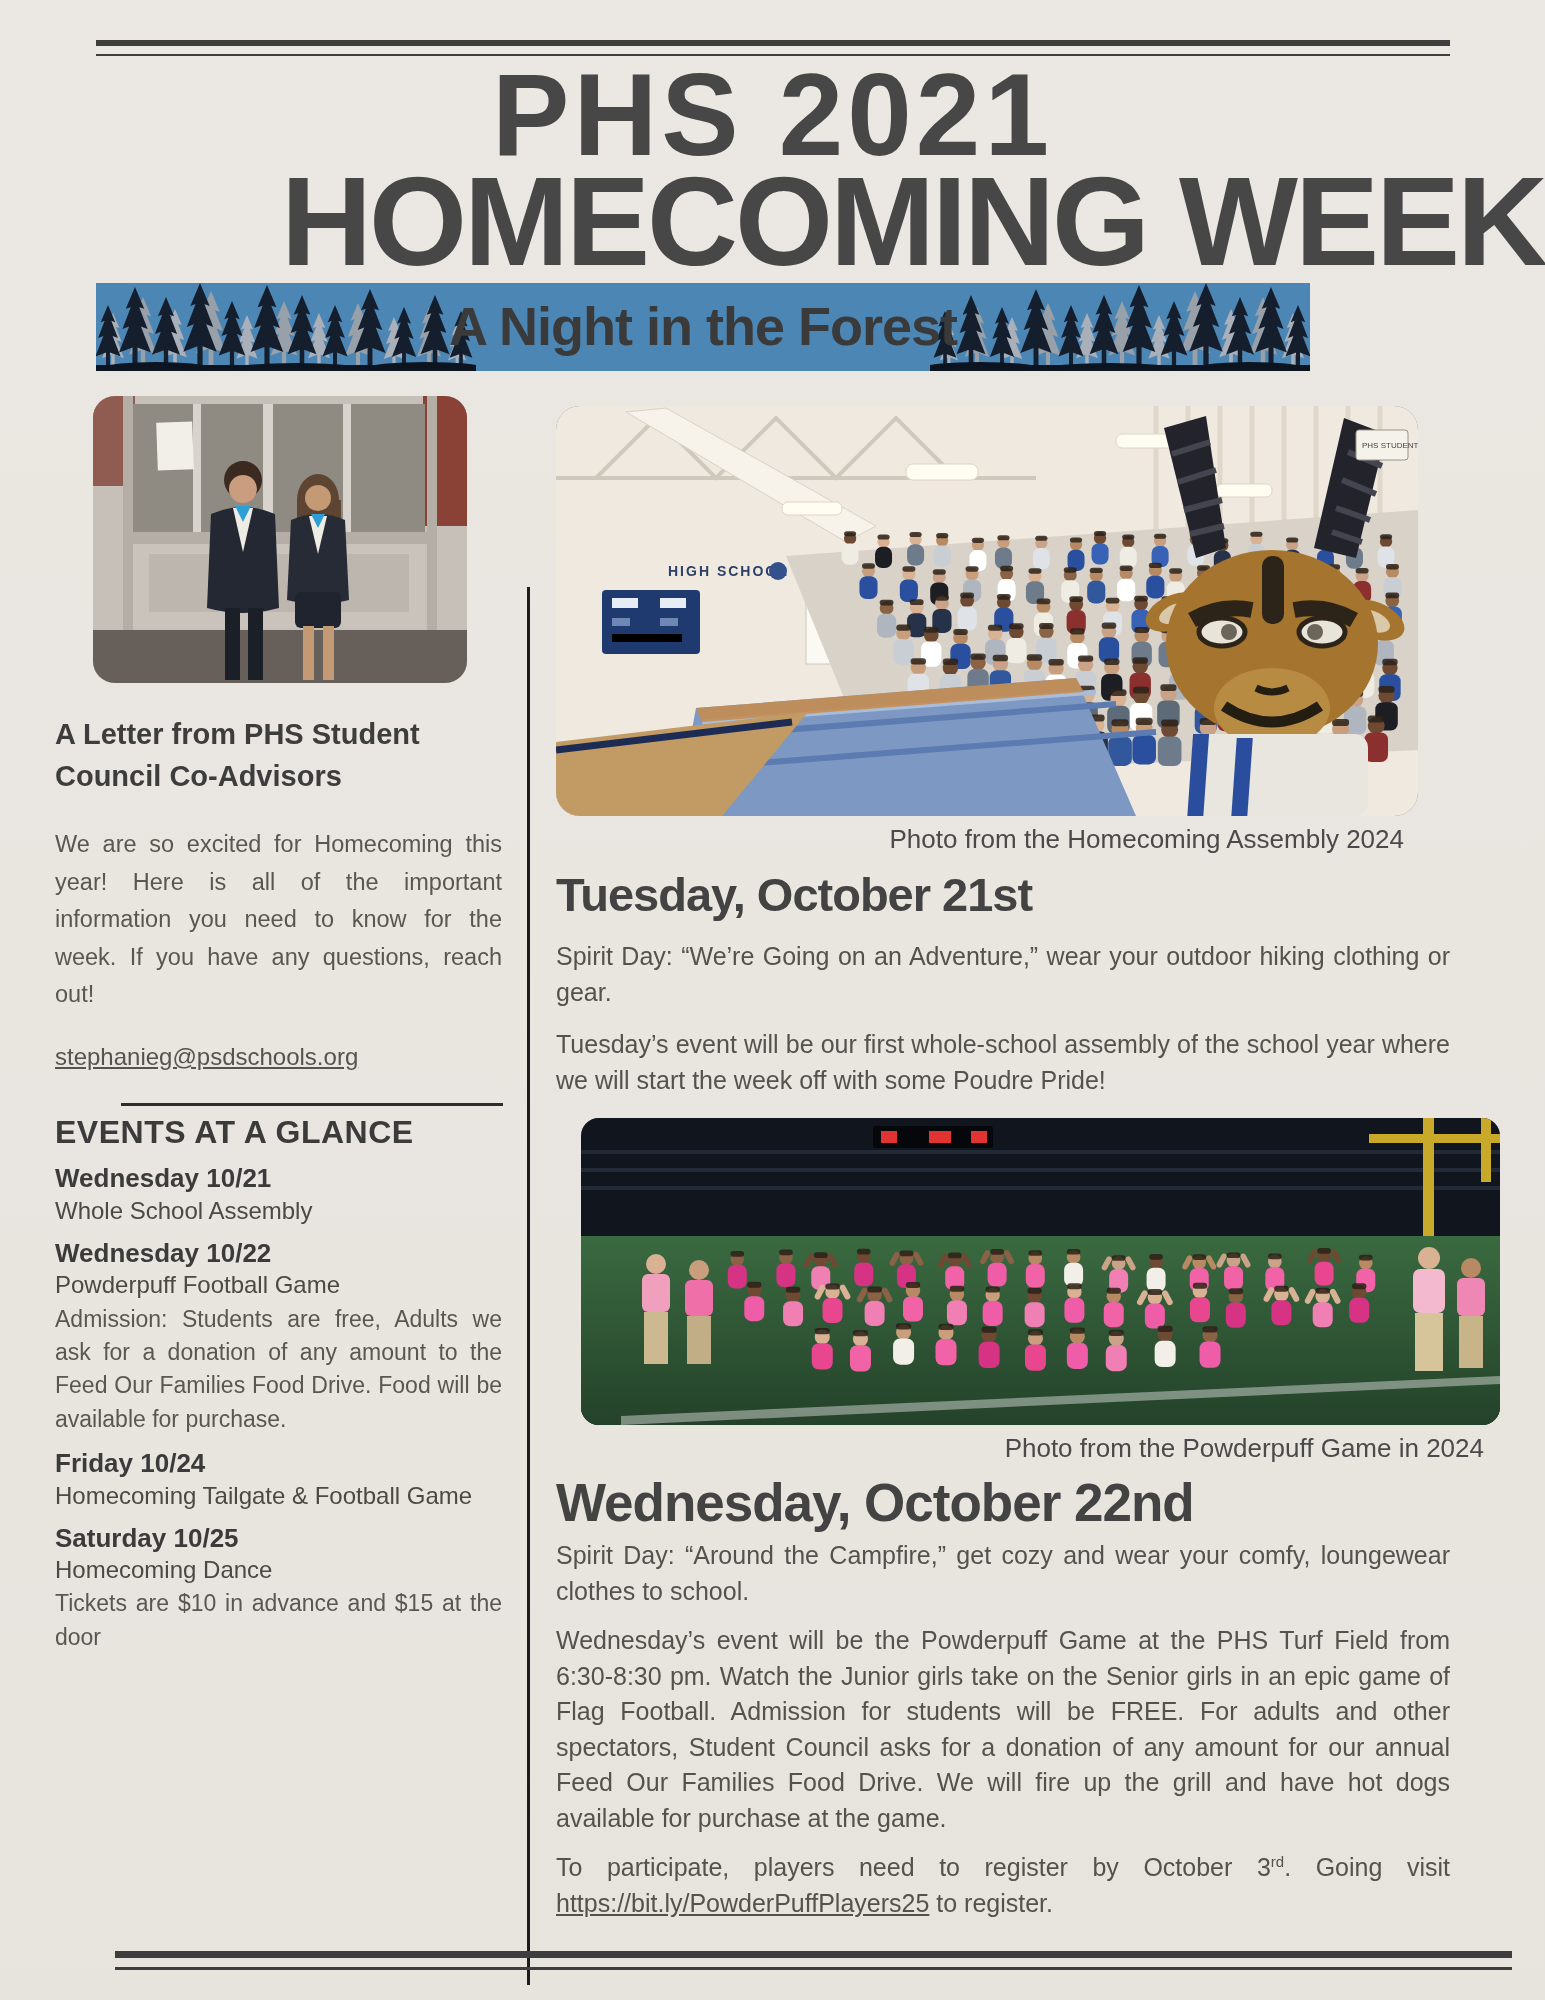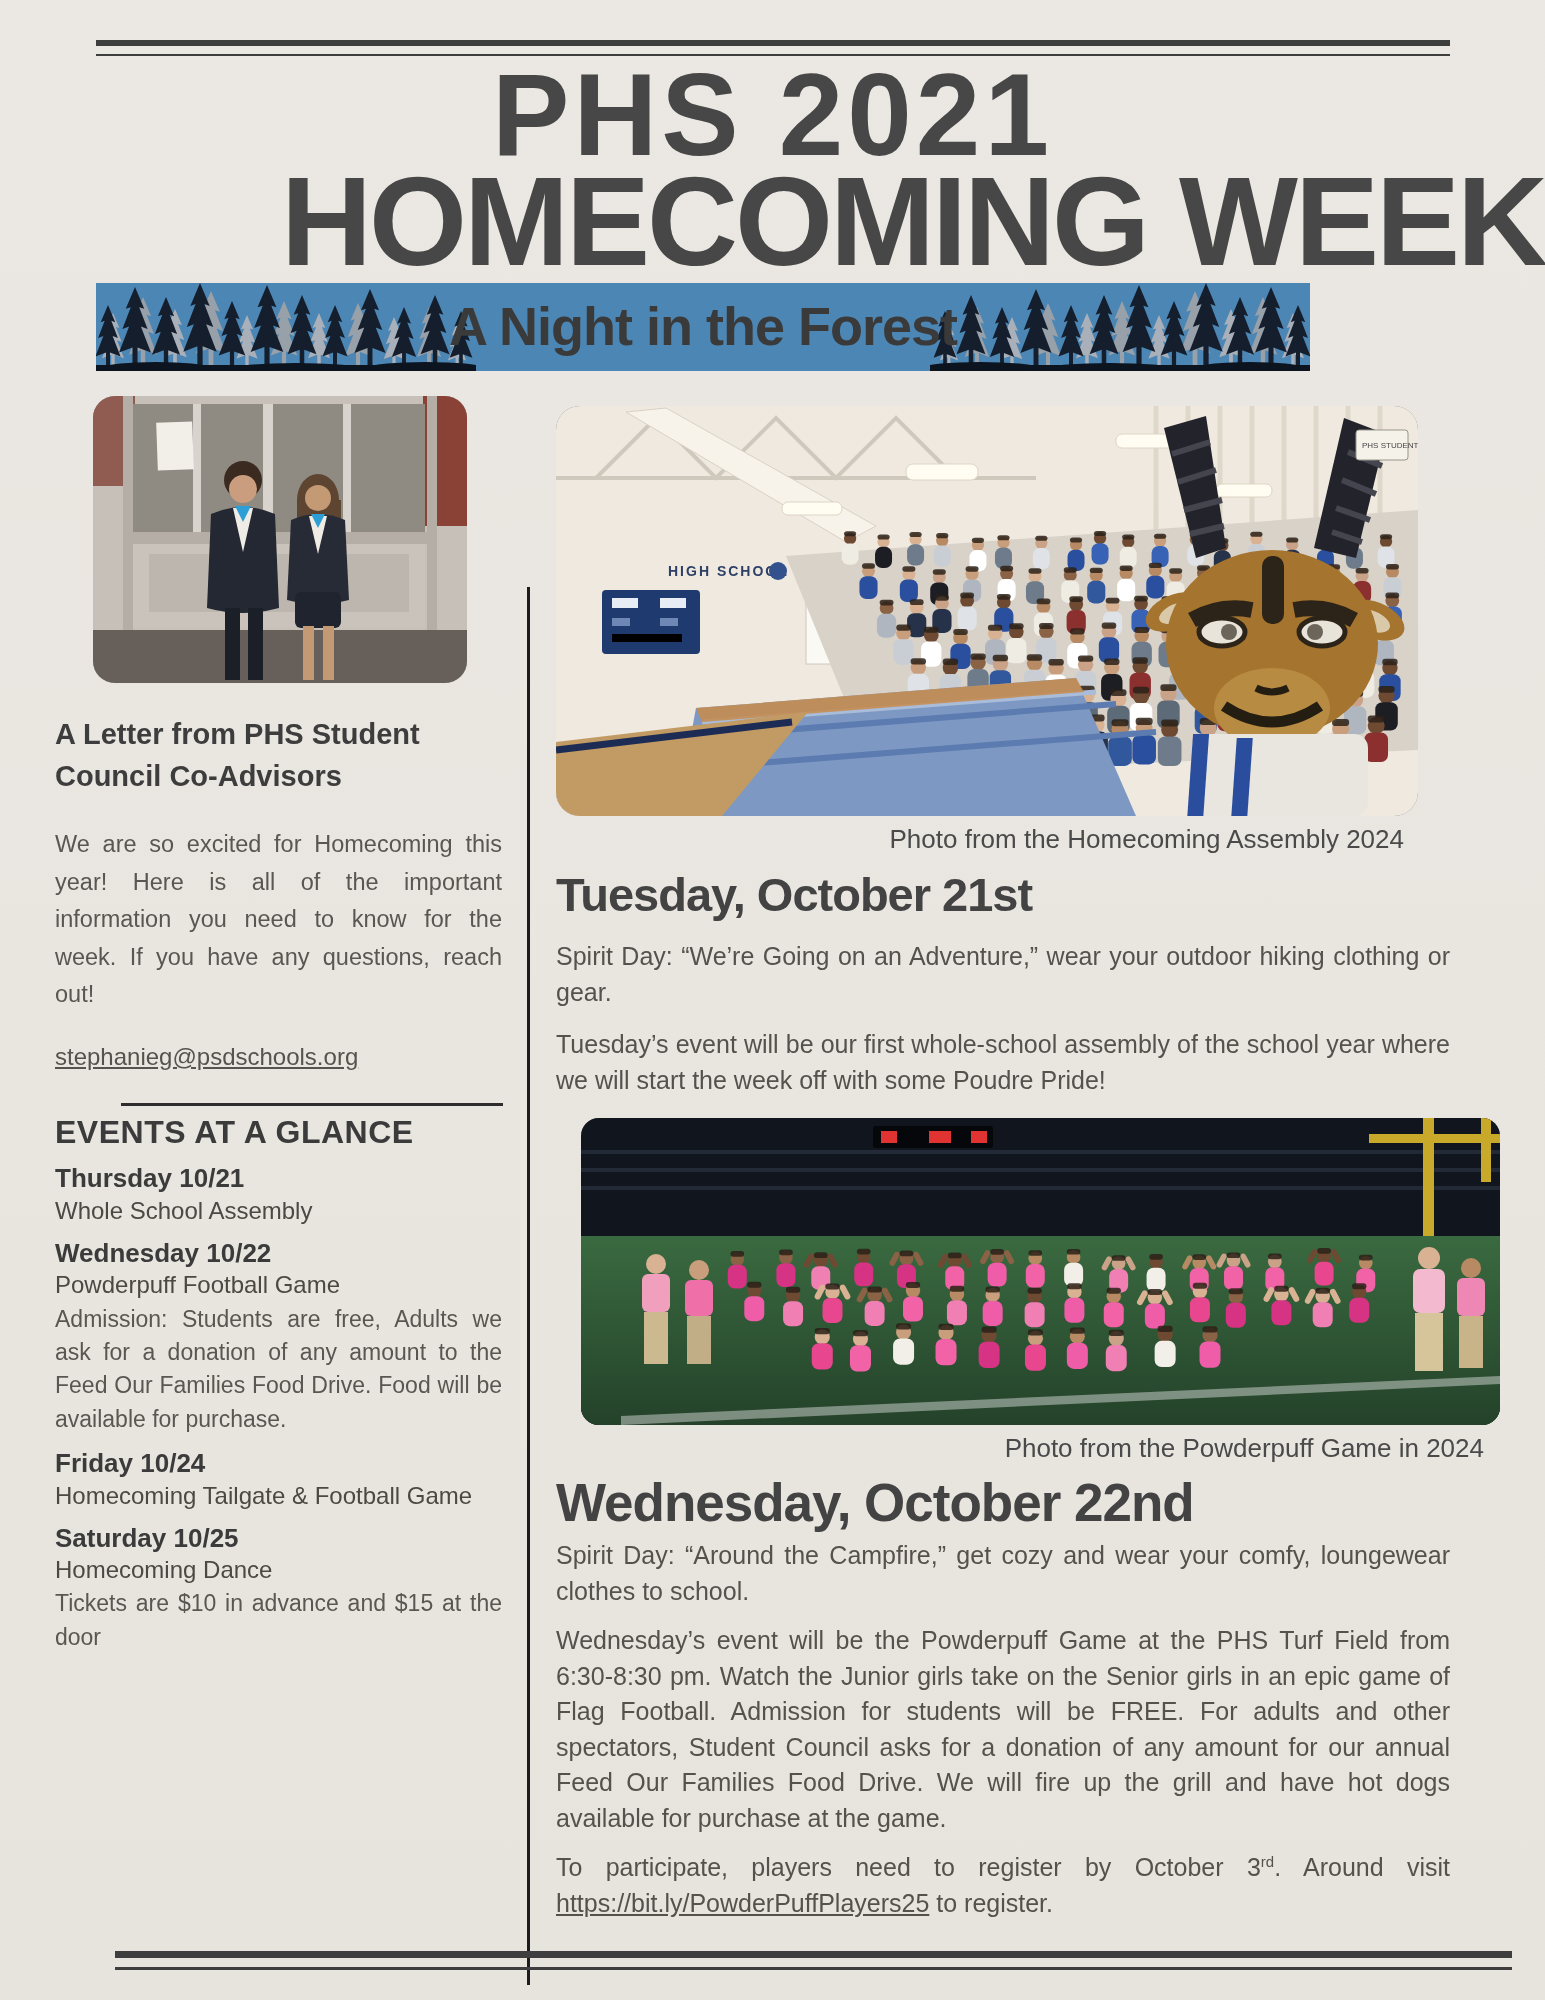--- a/index.html
+++ b/index.html
@@ -219,21 +219,21 @@
     <div class="letter-body">We are so excited for Homecoming this year! Here is all of the important information you need to know for the week. If you have any questions, reach out!</div>
 
     <div class="contact">
       <div class="email">stephanieg@psdschools.org</div>
     </div>
 
     <div class="events-rule"></div>
     <div class="events-heading">EVENTS AT A GLANCE</div>
 
     <div class="event">
-      <div class="date">Thursday 10/21</div>
+      <div class="date">Wednesday 10/21</div>
       <div class="etitle">Whole School Assembly</div>
     </div>
     <div class="event">
       <div class="date">Wednesday 10/22</div>
       <div class="etitle">Powderpuff Football Game</div>
       <div class="enote">Admission: Students are free, Adults we ask for a donation of any amount to the Feed Our Families Food Drive. Food will be available for purchase.</div>
     </div>
     <div class="event">
       <div class="date">Friday 10/24</div>
       <div class="etitle">Homecoming Tailgate &amp; Football Game</div>
@@ -831,19 +831,19 @@
             <rect x="878" y="198" width="24" height="52" fill="#c9b489"></rect>
         </g>
       </svg>
     </div>
     <div class="caption cap2">Photo from the Powderpuff Game in 2024</div>
 
     <div class="day-heading h-wed">Wednesday, October 22nd</div>
     <div class="p tight">Spirit Day: “Around the Campfire,” get cozy and wear your comfy, loungewear clothes to school.</div>
     <div class="p" style="margin-top:14px">Wednesday’s event will be the Powderpuff Game at the PHS Turf Field from 6:30-8:30 pm. Watch the Junior girls take on the Senior girls in an epic game of Flag Football. Admission for students will be FREE. For adults and other spectators, Student Council asks for a donation of any amount for our annual Feed Our Families Food Drive. We will fire up the grill and have hot dogs available for purchase at the game.</div>
     <div class="p" style="margin-top:14px">
-      <span>To participate, players need to register by October 3</span><sup>rd</sup><span>. Around visit </span><span class="link">https://bit.ly/PowderPuffPlayers25</span><span> to register.</span>
+      <span>To participate, players need to register by October 3</span><sup>rd</sup><span>. Going visit </span><span class="link">https://bit.ly/PowderPuffPlayers25</span><span> to register.</span>
     </div>
   </div>
 
   <div class="rule bot-thick"></div>
   <div class="rule bot-thin"></div>
 </div>
 
 </body></html>

